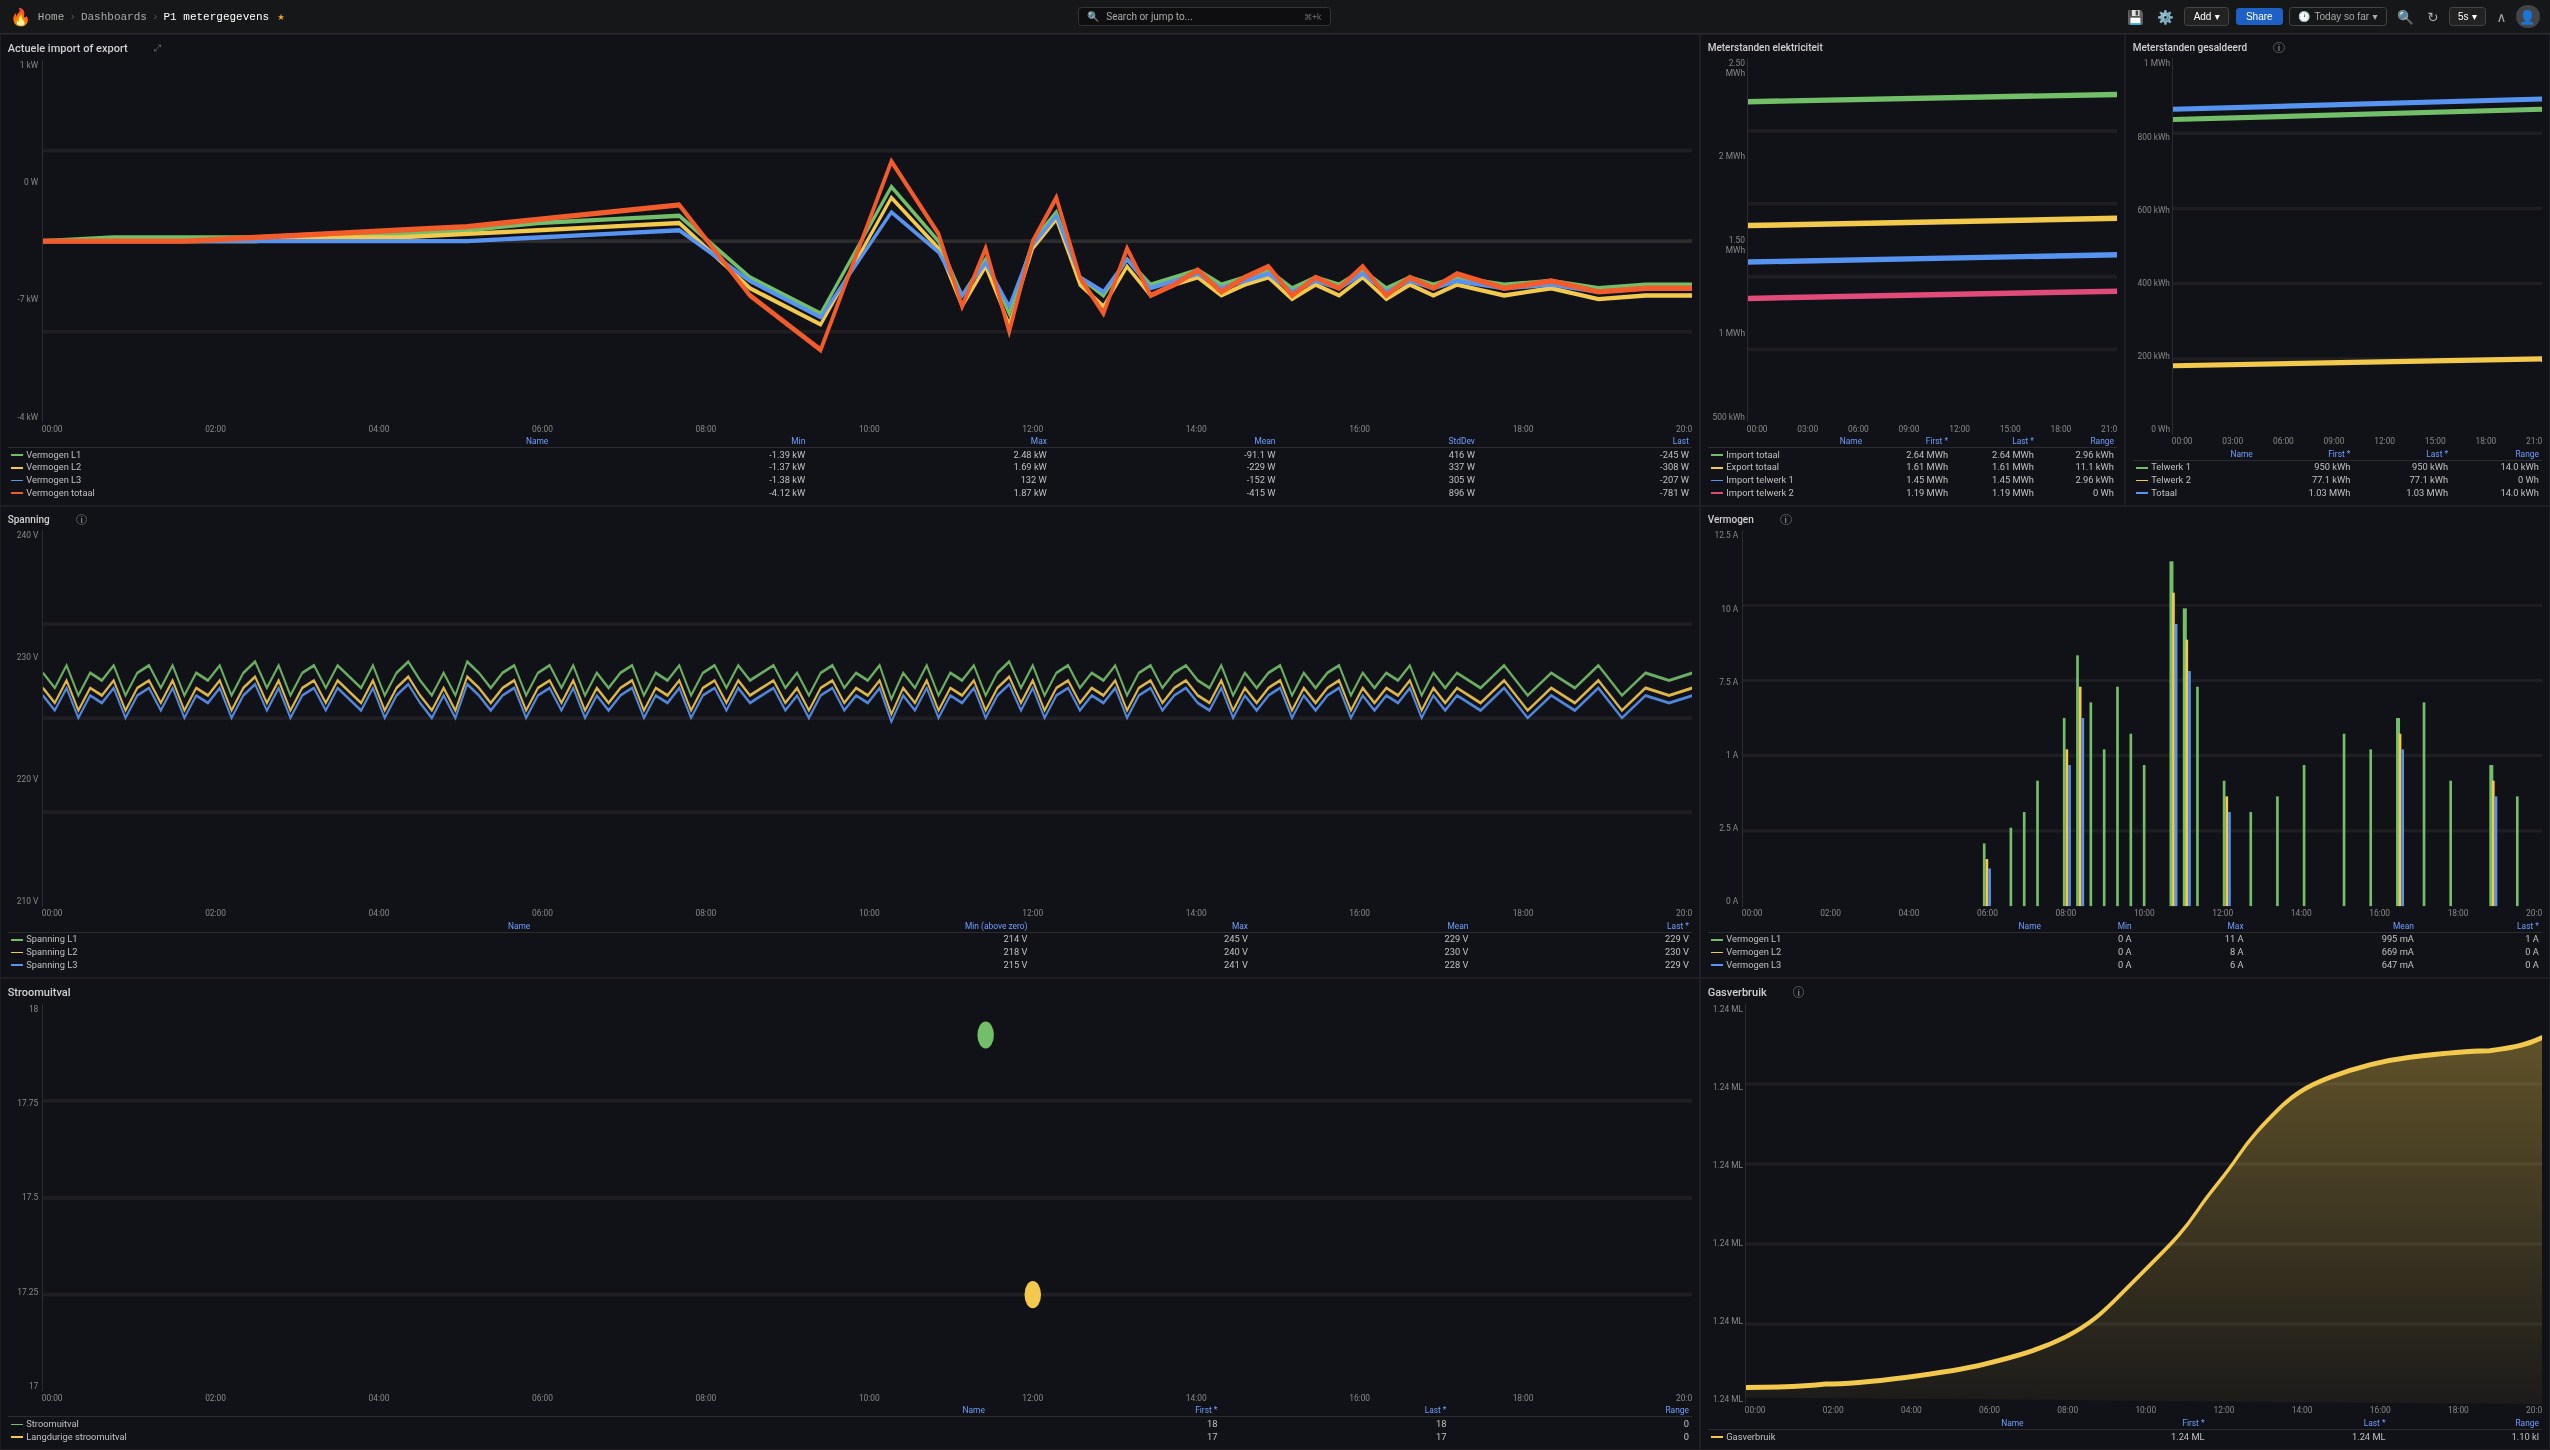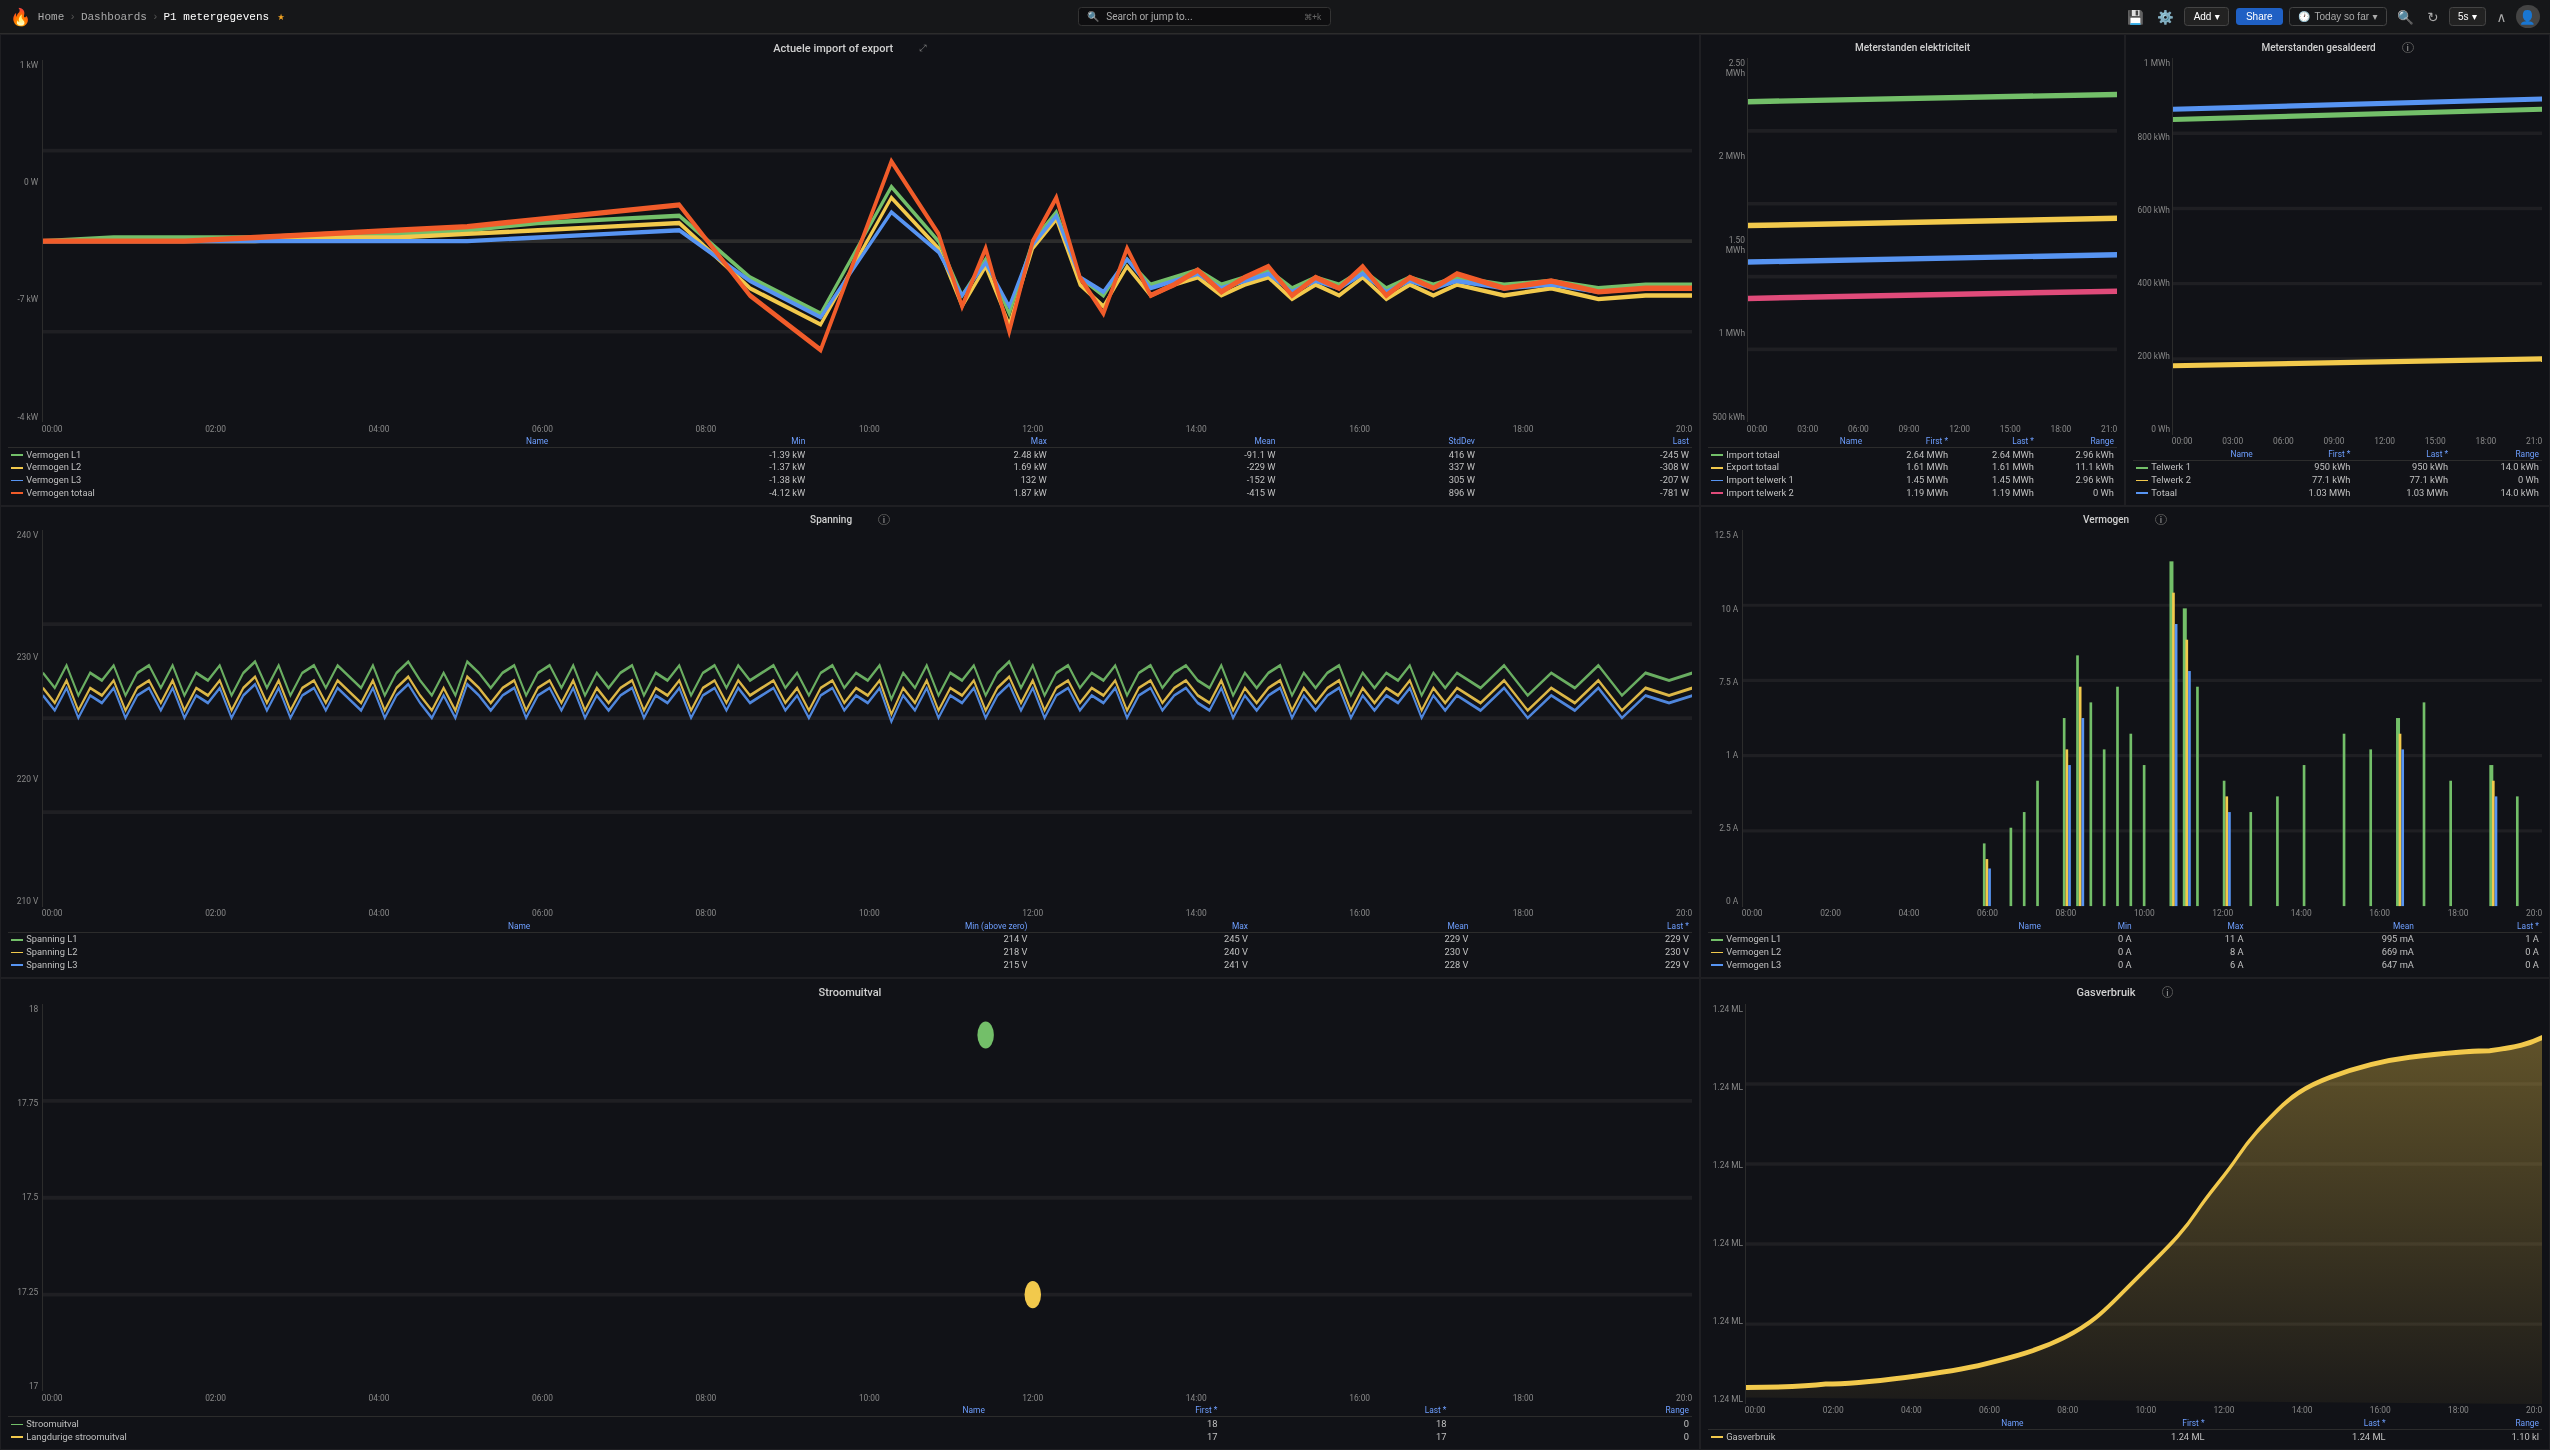--- a/index.html
+++ b/index.html
@@ -14,21 +14,21 @@
     .search-input { background: #0e0e10; border: 0.8px solid #333; border-radius: 3.4px; color: #aaa; padding: 3.4px 8.4px; width: 253px; display: flex; align-items: center; justify-content: space-between; font-size: 10px; cursor: pointer; }
     .search-input .kbd { font-size: 8.4px; color: #666; }
     .nav-right { display: flex; align-items: center; gap: 6.7px; }
     .nav-icon-btn { background: none; border: none; color: #aaa; cursor: pointer; font-size: 13.5px; padding: 3.4px; }
     .btn-add { background: #222; border: 0.8px solid #444; color: #fff; padding: 3.4px 8.4px; border-radius: 3.4px; cursor: pointer; font-size: 10px; display: flex; align-items: center; gap: 3.4px; }
     .btn-share { background: #1f60c4; border: none; color: #fff; padding: 3.4px 10px; border-radius: 3.4px; cursor: pointer; font-size: 10px; }
     .btn-time { background: none; border: 0.8px solid #444; color: #aaa; padding: 3.4px 8.4px; border-radius: 3.4px; cursor: pointer; font-size: 10px; display: flex; align-items: center; gap: 3.4px; }
     
     
     .panel { background: #111217; border: 0.8px solid #1f1f23; padding: 6.7px; display: flex; flex-direction: column; overflow: hidden; }
-    .panel-title { font-size: 11px; color: #d0d0d0; margin-bottom: 5px; display: flex; align-items: center; gap: 21px; font-weight: 500; justify-content: center; }
+    .panel-title { font-size: 11px; color: #d0d0d0; margin-bottom: 5px; display: flex; align-items: center; gap: 21px; font-weight: 500; }
     
     
     .legend-table { width: 100%; border-collapse: collapse; font-size: 9.3px; }
     .legend-table th { color: #6e9fff; text-align: right; font-weight: 400; padding: 0.8px 3.4px; font-size: 8.4px; border-bottom: 0.8px solid #2c2c2c; }
     .legend-table th.left { text-align: right; color: #6e9fff; }
     .legend-table td { padding: 0.8px 3.4px; text-align: right; color: #c0c0c0; white-space: nowrap; }
     .legend-table td.left { text-align: left; }
     
     
     svg { width: 100%; height: 100%; }

